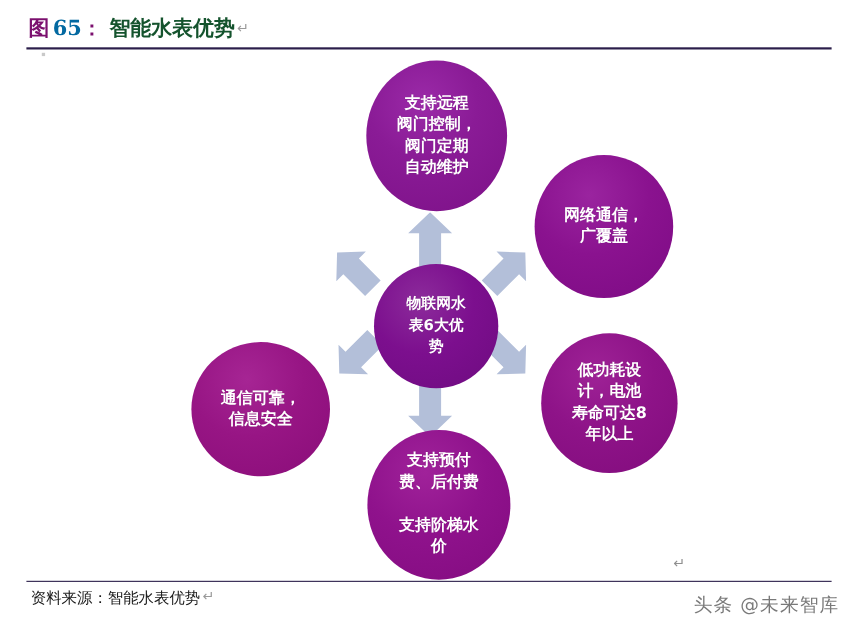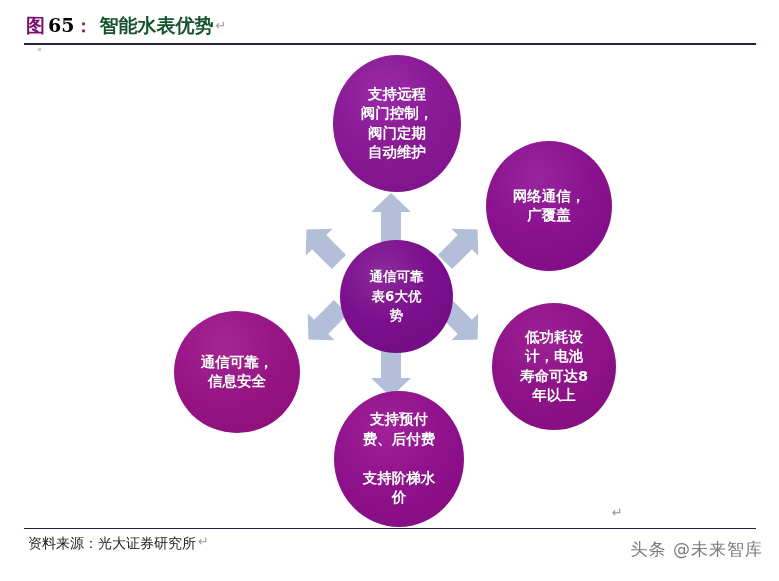--- a/index.html
+++ b/index.html
@@ -38,21 +38,21 @@
     font-family: "DejaVu Serif", "Liberation Serif", serif;
     font-weight: bold;
     font-size: 19px;
     color: #7b0f6e;
     letter-spacing: 0px;
   }
   .title-num {
     font-family: "DejaVu Serif", "Liberation Serif", serif;
     font-weight: bold;
     font-size: 19px;
-    color: #000000;
+    color: #0369a1;
     margin-left: 3px;
   }
   .title-colon {
     font-family: "DejaVu Serif", "Liberation Serif", serif;
     font-weight: bold;
     font-size: 18px;
     color: #7b0f6e;
     margin-right: 7px;
   }
   .title-main {
@@ -316,27 +316,27 @@
 价</span>
     </div>
 
     <div class="node" id="node-left-bottom">
       <span class="node-text">通信可靠，
 信息安全</span>
     </div>
 
 
     <div class="node" id="node-center">
-      <span class="node-text">通信可靠
+      <span class="node-text">物联网水
 表6大优
 势</span>
     </div>
 
   </div>
 
   <div id="stray-pilcrow">↵</div>
   <div id="footer-rule"></div>
   <div id="source">
-    <span>资料来源：光大证券研究所</span><span class="pilcrow">↵</span>
+    <span>资料来源：智能水表优势</span><span class="pilcrow">↵</span>
   </div>
   <div id="watermark">头条 @未来智库</div>
 
 </div>
 
 </body></html>

